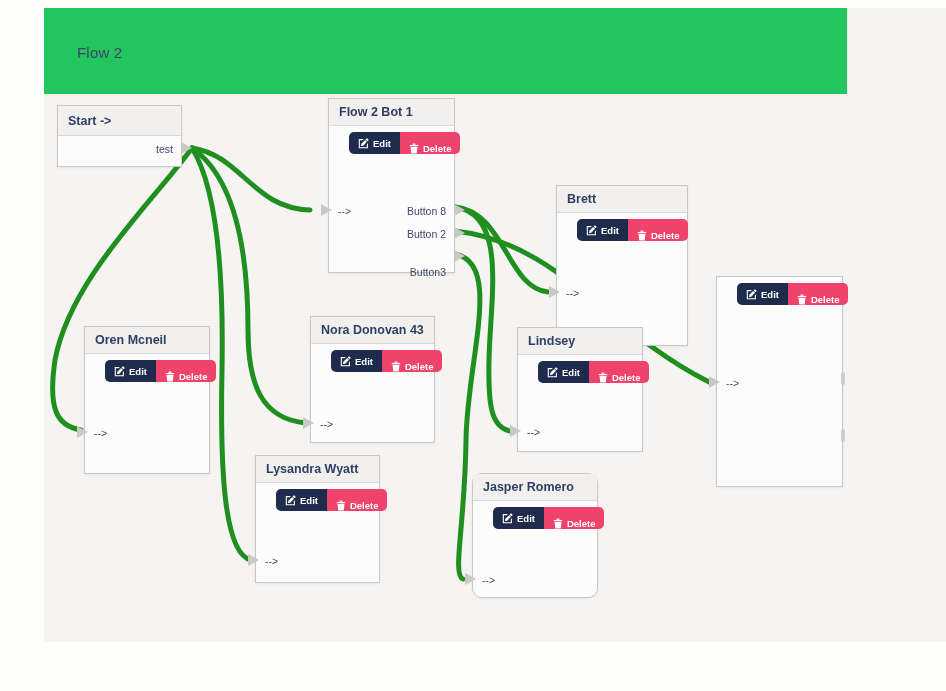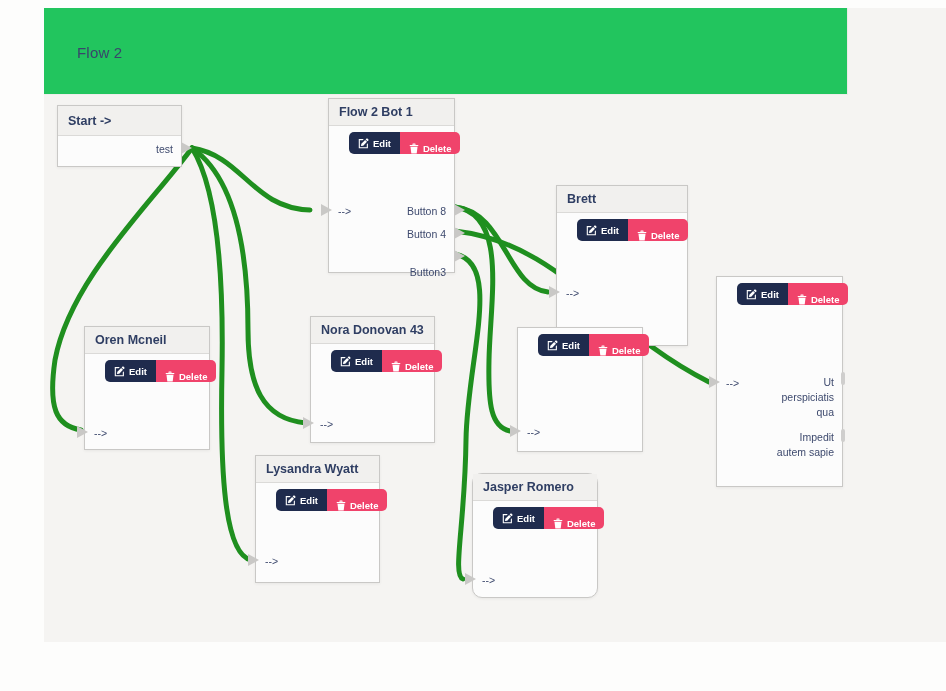--- a/index.html
+++ b/index.html
@@ -106,21 +106,21 @@
             <path fill="#fff" d="M1.9 5.4h10.2L10.9 15.2H3.1z"></path>
           </svg>
           <span>Delete</span>
         </button>
       </div>
       <div class="node-row" style="top: 104px;">
         <span class="row-left">--&gt;</span>
         <span class="row-right">Button 8</span>
       </div>
       <div class="node-row" style="top: 127px;">
-        <span class="row-right">Button 4</span>
+        <span class="row-right">Button 2</span>
       </div>
       <div class="node-row" style="top: 150px; margin-top: 15px;">
         <span class="row-right">Button3</span>
       </div>
       <div class="port in" style="top: 105px;"></div>
       <div class="port out" style="top: 105px;"></div>
       <div class="port out" style="top: 128px;"></div>
       <div class="port out" style="top: 151px;"></div>
     </div>
     <div class="node" style="left: 556px; top: 185px; width: 132px; height: 161px;">
@@ -162,30 +162,26 @@
           <svg width="10" height="11" viewBox="0 0 14 16">
             <path fill="#fff" d="M.8 2.9h12.4v1.6H.8z"></path>
             <path fill="#fff" d="M5.2.8h3.6l.8 1.7H4.4z"></path>
             <path fill="#fff" d="M1.9 5.4h10.2L10.9 15.2H3.1z"></path>
           </svg>
           <span>Delete</span>
         </button>
       </div>
       <div class="node-row" style="top: 98px;">
         <span class="row-left">--&gt;</span>
-        <span class="row-right wrap">Ut perspiciatis qua</span>
-      </div>
-      <div class="node-row" style="top: 153px;">
-        <span class="row-right wrap">Impedit autem sapie</span>
       </div>
       <div class="port in" style="top: 99px;"></div>
       <div class="port-stub" style="top: 95px;"></div>
       <div class="port-stub" style="top: 152px;"></div>
     </div>
-    <div class="node" style="left: 84px; top: 326px; width: 126px; height: 124px;">
+    <div class="node" style="left: 84px; top: 326px; width: 126px; height: 148px;">
       <div class="node-header">Oren Mcneil</div>
       <div class="btn-row">
         <button class="btn edit" style="background: rgb(31, 43, 77);">
           <svg width="11" height="11" viewBox="0 0 16 16">
             <path fill="#fff" d="M15.1 2.2 13.8.9a1 1 0 0 0-1.4 0l-1.3 1.3 2.7 2.7 1.3-1.3a1 1 0 0 0 0-1.4z"></path>
             <path fill="#fff" d="M10.4 2.9 4.9 8.4l-.7 3.4 3.4-.7 5.5-5.5z"></path>
             <path fill="#fff" d="M12.8 9.2v4.1H2.7V3.2h4.1l1.6-1.6H1.1v13.3h13.3V7.6z"></path>
           </svg>
           <span>Edit</span>
         </button>
@@ -247,20 +243,21 @@
           </svg>
           <span>Delete</span>
         </button>
       </div>
       <div class="node-row" style="top: 97px;">
         <span class="row-left">--&gt;</span>
       </div>
       <div class="port in" style="top: 98px;"></div>
     </div>
     <div class="node" style="left: 517px; top: 327px; width: 126px; height: 125px;">
+      <div class="node-header">Lindsey</div>
       <div class="btn-row">
         <button class="btn edit" style="background: rgb(31, 43, 77);">
           <svg width="11" height="11" viewBox="0 0 16 16">
             <path fill="#fff" d="M15.1 2.2 13.8.9a1 1 0 0 0-1.4 0l-1.3 1.3 2.7 2.7 1.3-1.3a1 1 0 0 0 0-1.4z"></path>
             <path fill="#fff" d="M10.4 2.9 4.9 8.4l-.7 3.4 3.4-.7 5.5-5.5z"></path>
             <path fill="#fff" d="M12.8 9.2v4.1H2.7V3.2h4.1l1.6-1.6H1.1v13.3h13.3V7.6z"></path>
           </svg>
           <span>Edit</span>
         </button>
         <button class="btn delete" style="background: rgb(240, 67, 107);">

